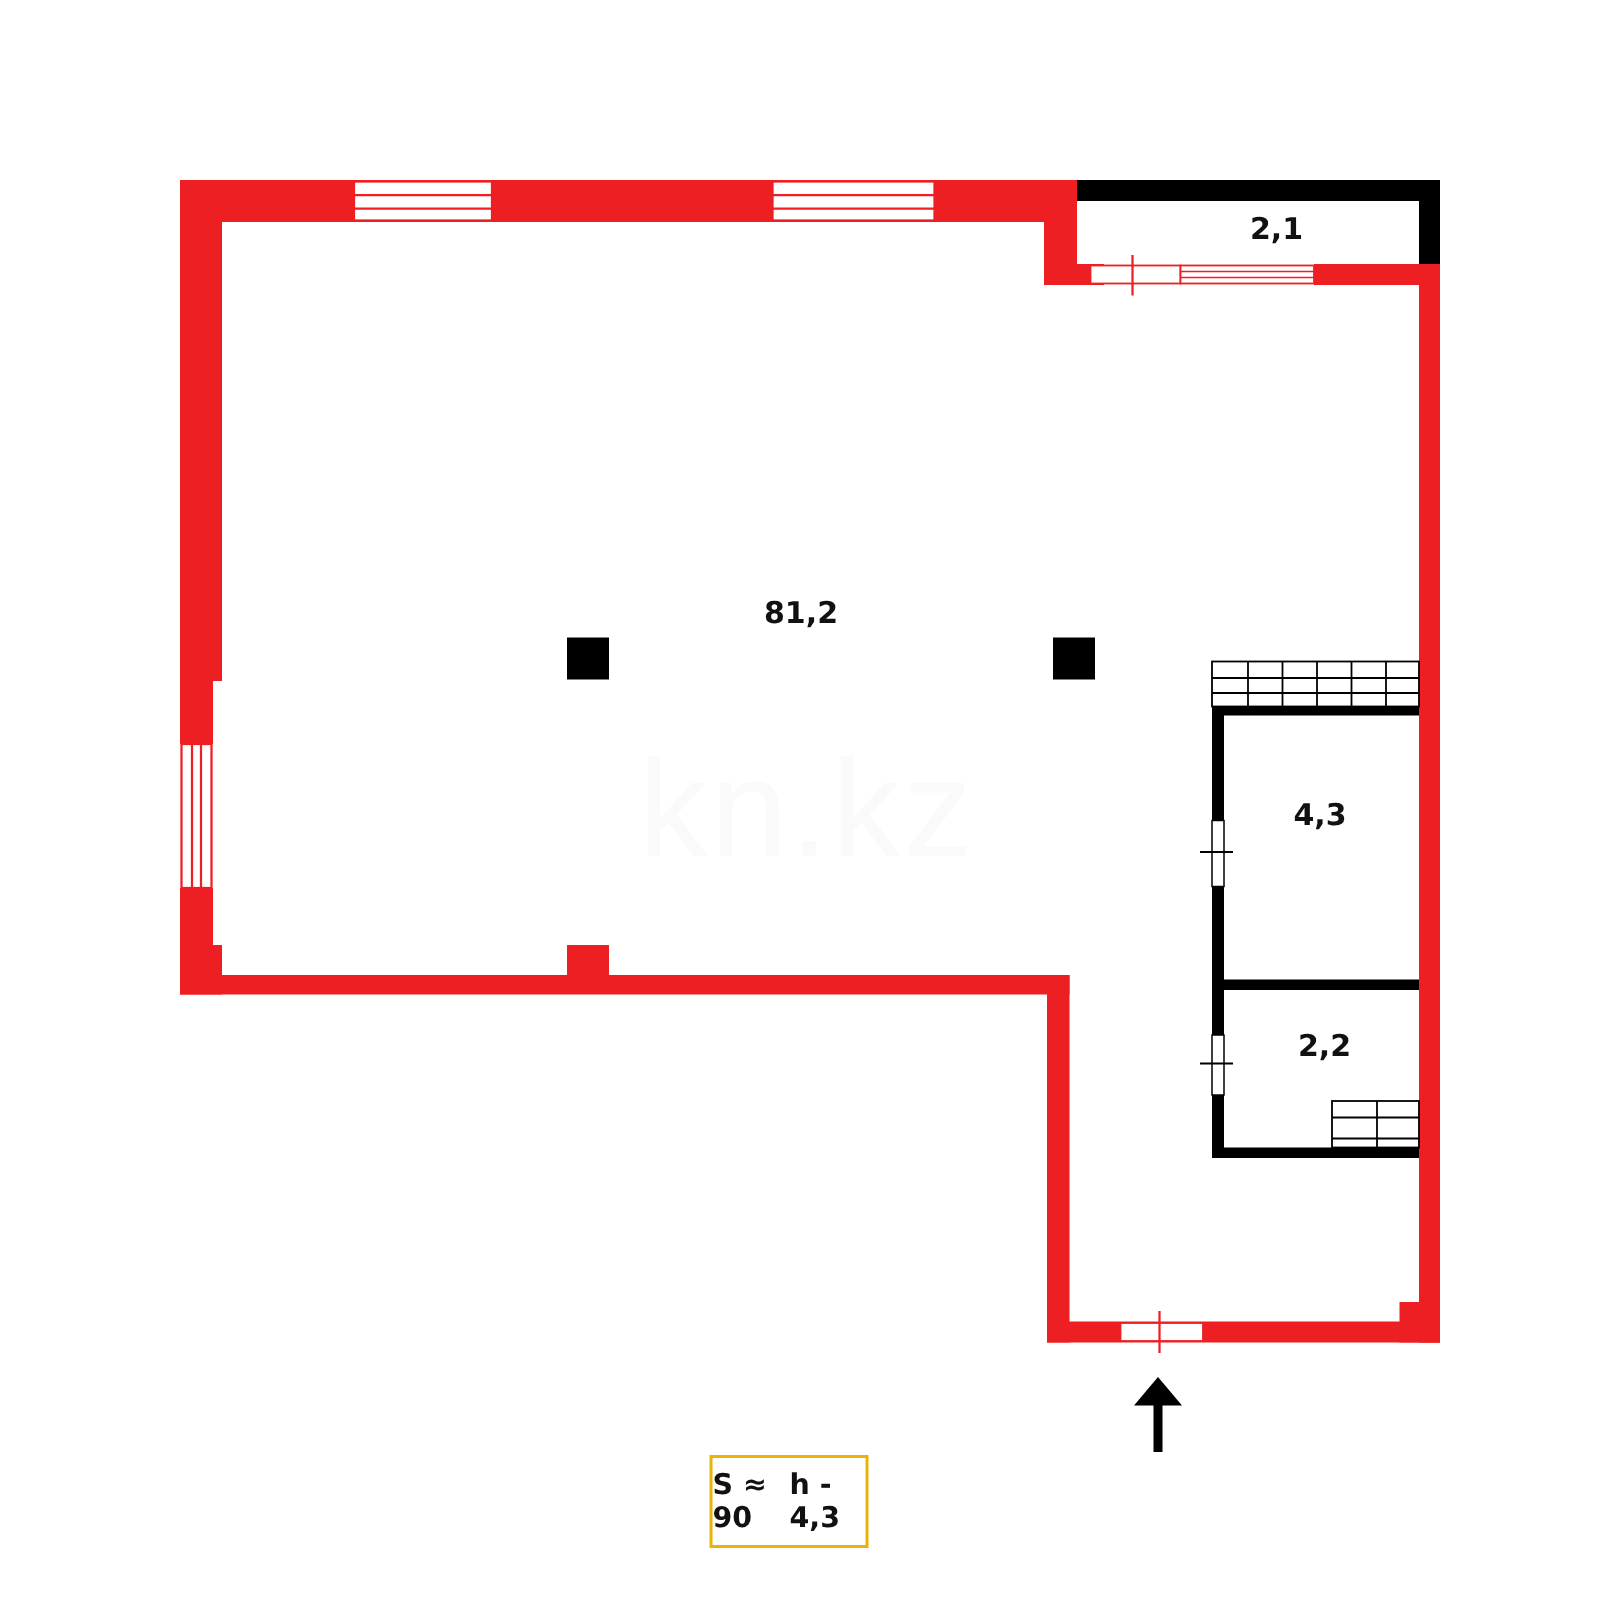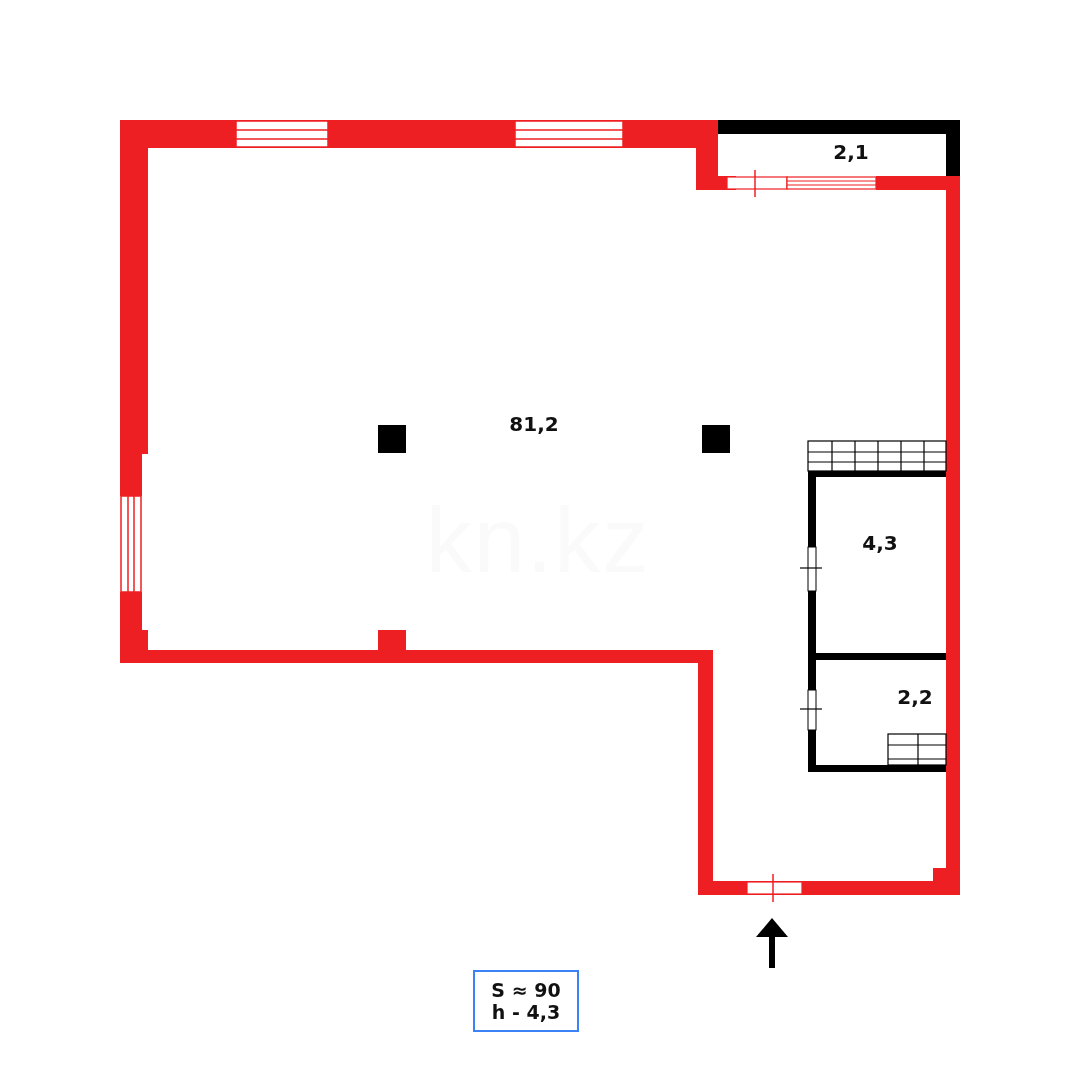--- a/index.html
+++ b/index.html
@@ -1,20 +1,20 @@
 <!DOCTYPE html>
 <html><head>
 <meta charset="utf-8">
 <style>
   html, body { margin:0; padding:0; background:#ffffff; }
   body { width:1080px; height:1080px; position:relative; overflow:hidden; font-family:"DejaVu Sans", sans-serif; }
   svg { position:absolute; left:0; top:0; }
   .lbl { position:absolute; font-weight:bold; font-size:20px; color:#111; transform:translate(-50%,-50%); white-space:nowrap; font-family:"DejaVu Sans", sans-serif; }
   .watermark { position:absolute; left:538px; top:540px; transform:translate(-50%,-50%); font-size:92px; color:#fafafa; font-family:"Liberation Sans", sans-serif; letter-spacing:2px; }
-  .legend { position:absolute; left:473px; top:970px; width:102px; height:58px; border:2px solid #3b82f6; background:#fff; display:flex; flex-direction:column; justify-content:center; align-items:center; font-weight:bold; font-size:19px; line-height:22px; color:#111; font-family:"DejaVu Sans", sans-serif; }
+  .legend { position:absolute; left:473px; top:970px; width:102px; height:58px; border:2px solid #eab308; background:#fff; display:flex; justify-content:center; align-items:center; font-weight:bold; font-size:19px; line-height:22px; color:#111; font-family:"DejaVu Sans", sans-serif; }
 </style>
 </head>
 <body>
 
 <svg width="1080" height="1080" viewBox="0 0 1080 1080" xmlns="http://www.w3.org/2000/svg">
 
   <g fill="#ee1f22">
 
     <rect x="120" y="120" width="598" height="28"></rect>
 
@@ -112,21 +112,21 @@
   </g>
 
   <g fill="#000">
     <polygon points="772,918 788,937 756,937"></polygon>
     <rect x="769" y="936" width="6" height="32"></rect>
   </g>
 </svg>
 
 <div class="watermark">kn.kz</div>
 
-<div class="lbl" style="left:534px; top:424px;">81,2</div>
+<div class="lbl" style="left:534px; top:408px;">81,2</div>
 <div class="lbl" style="left:820px; top:152px;margin-left:31px;">2,1</div>
 <div class="lbl" style="left:880px; top:543px;">4,3</div>
-<div class="lbl" style="left:883px; top:697px;margin-left:32px;">2,2</div>
+<div class="lbl" style="left:883px; top:697px;">2,2</div>
 
 <div class="legend">
   <div>S ≈ 90</div>
   <div>h - 4,3</div>
 </div>
 
 </body></html>

